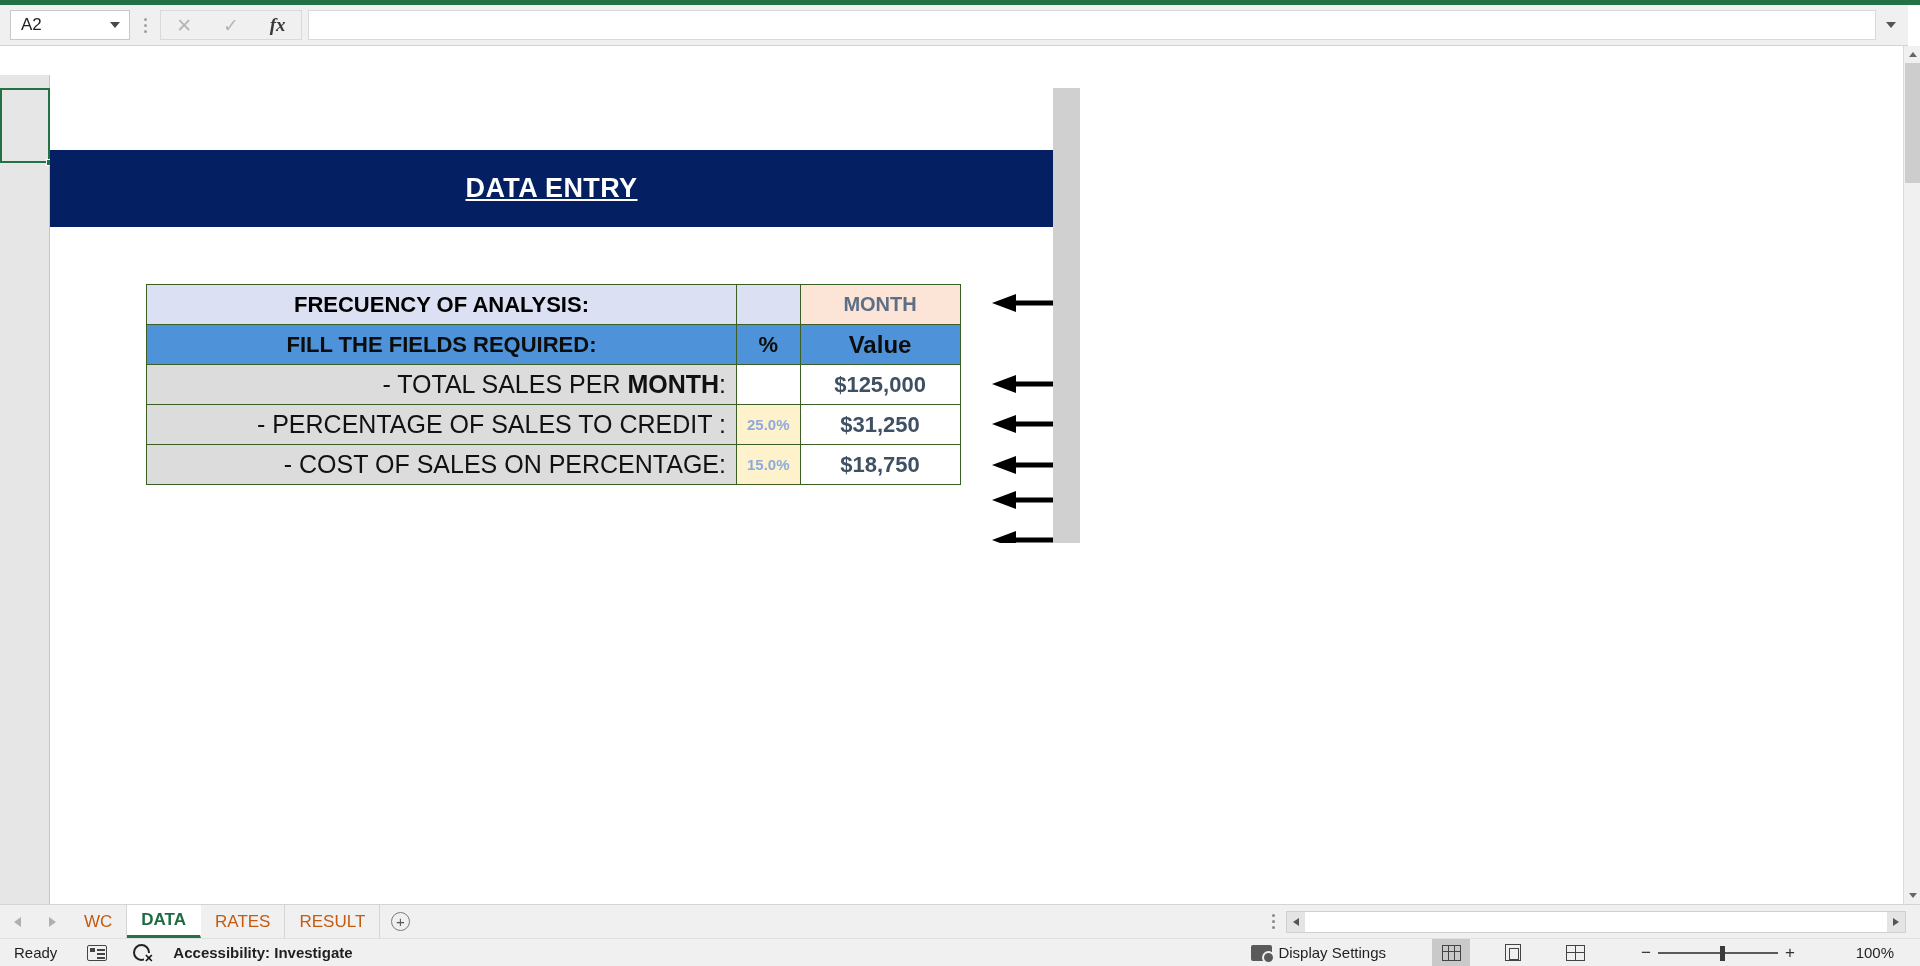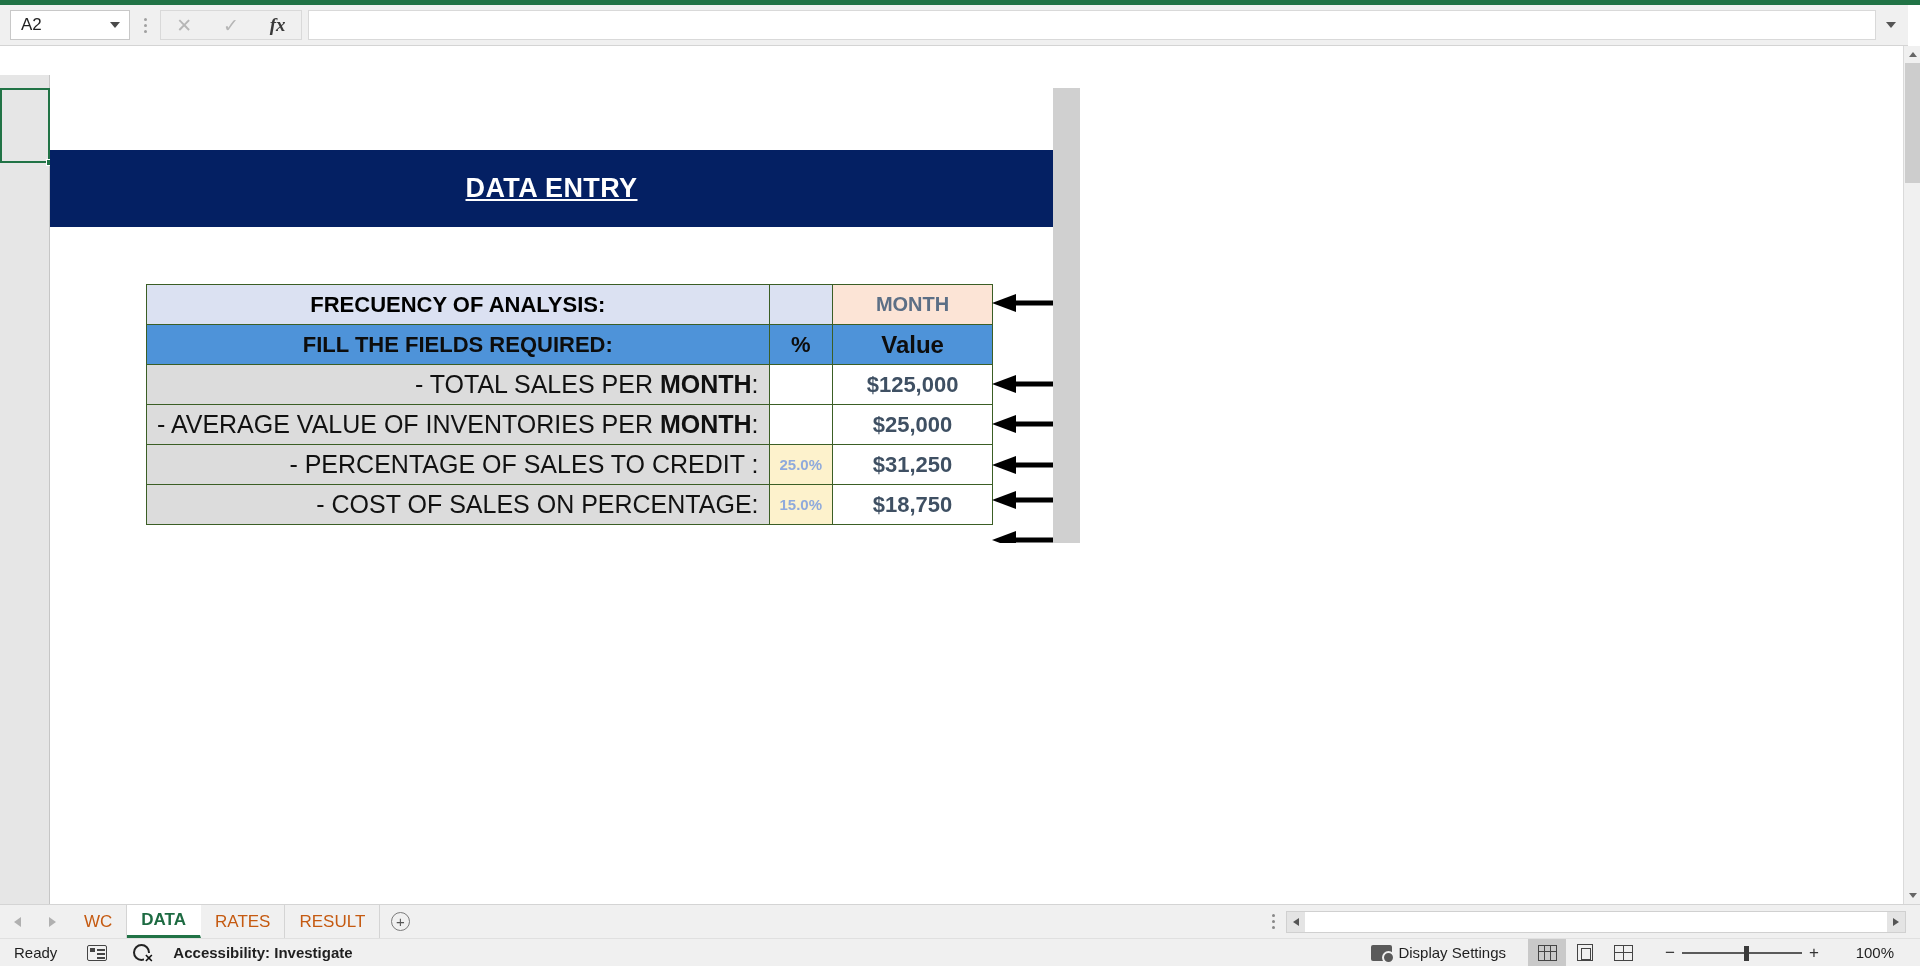--- a/index.html
+++ b/index.html
@@ -206,21 +206,21 @@
   .sb-icon-rec::after { content:''; position:absolute; left:9px; top:3px; width:8px; height:2px; background:#444; box-shadow: 0 4px 0 #444, 0 8px 0 #444; }
   .sb-access { margin-left: 26px; display: flex; align-items: center; gap: 23px; font-weight: bold; }
   .sb-access .circ-x {
     width: 17px; height: 17px; border: 2px solid #222; border-radius: 50%;
     position: relative; display:inline-block;
   }
   .sb-access .circ-x::after {
     content: '✕'; position: absolute; right: -5px; bottom: -5px;
     font-size: 11px; font-weight: bold; color: #111; background: #f0f0f0; line-height: 1;
   }
-  .sb-right { margin-left: auto; display: flex; align-items: center; height: 28px; }
+  .sb-right { margin-left: auto; display: flex; align-items: center; height: 28px; gap: 24px; }
   .sb-display { display:flex; align-items:center; gap:6px; margin-right: 22px; }
   .sb-display .mon {
     width: 21px; height: 16px; background: #5a5a5a; border-radius: 2px; position: relative;
   }
   .sb-display .mon::after {
     content:''; position:absolute; right:-3px; bottom:-3px; width:9px;height:9px;
     border-radius:50%; background:#5a5a5a; border: 2px solid #f0f0f0;
   }
   .view-btn { width: 38px; height: 28px; display:flex; align-items:center; justify-content:center; }
   .view-btn.active { background: #c9c9c9; }
@@ -296,25 +296,20 @@
           <tr class="r-head">
             <td class="c-label">FILL THE FIELDS REQUIRED:</td>
             <td class="c-pct">%</td>
             <td class="c-val">Value</td>
           </tr>
 
           <tr class="r-data">
             <td class="c-label"><span>- TOTAL SALES PER </span><span class="lbl-strong">MONTH</span><span>:</span></td>
             <td class="c-pct"></td>
             <td class="c-val">$125,000</td>
-          </tr>
-          <tr class="r-data">
-            <td class="c-label"><span>-  AVERAGE VALUE OF INVENTORIES PER </span><span class="lbl-strong">MONTH</span><span>:</span></td>
-            <td class="c-pct"></td>
-            <td class="c-val">$25,000</td>
           </tr>
           <tr class="r-data">
             <td class="c-label"><span>-  PERCENTAGE OF SALES TO CREDIT :</span><span class="lbl-strong"></span><span></span></td>
             <td class="c-pct filled">25.0%</td>
             <td class="c-val">$31,250</td>
           </tr>
           <tr class="r-data">
             <td class="c-label"><span>- COST OF SALES ON PERCENTAGE:</span><span class="lbl-strong"></span><span></span></td>
             <td class="c-pct filled">15.0%</td>
             <td class="c-val">$18,750</td>

